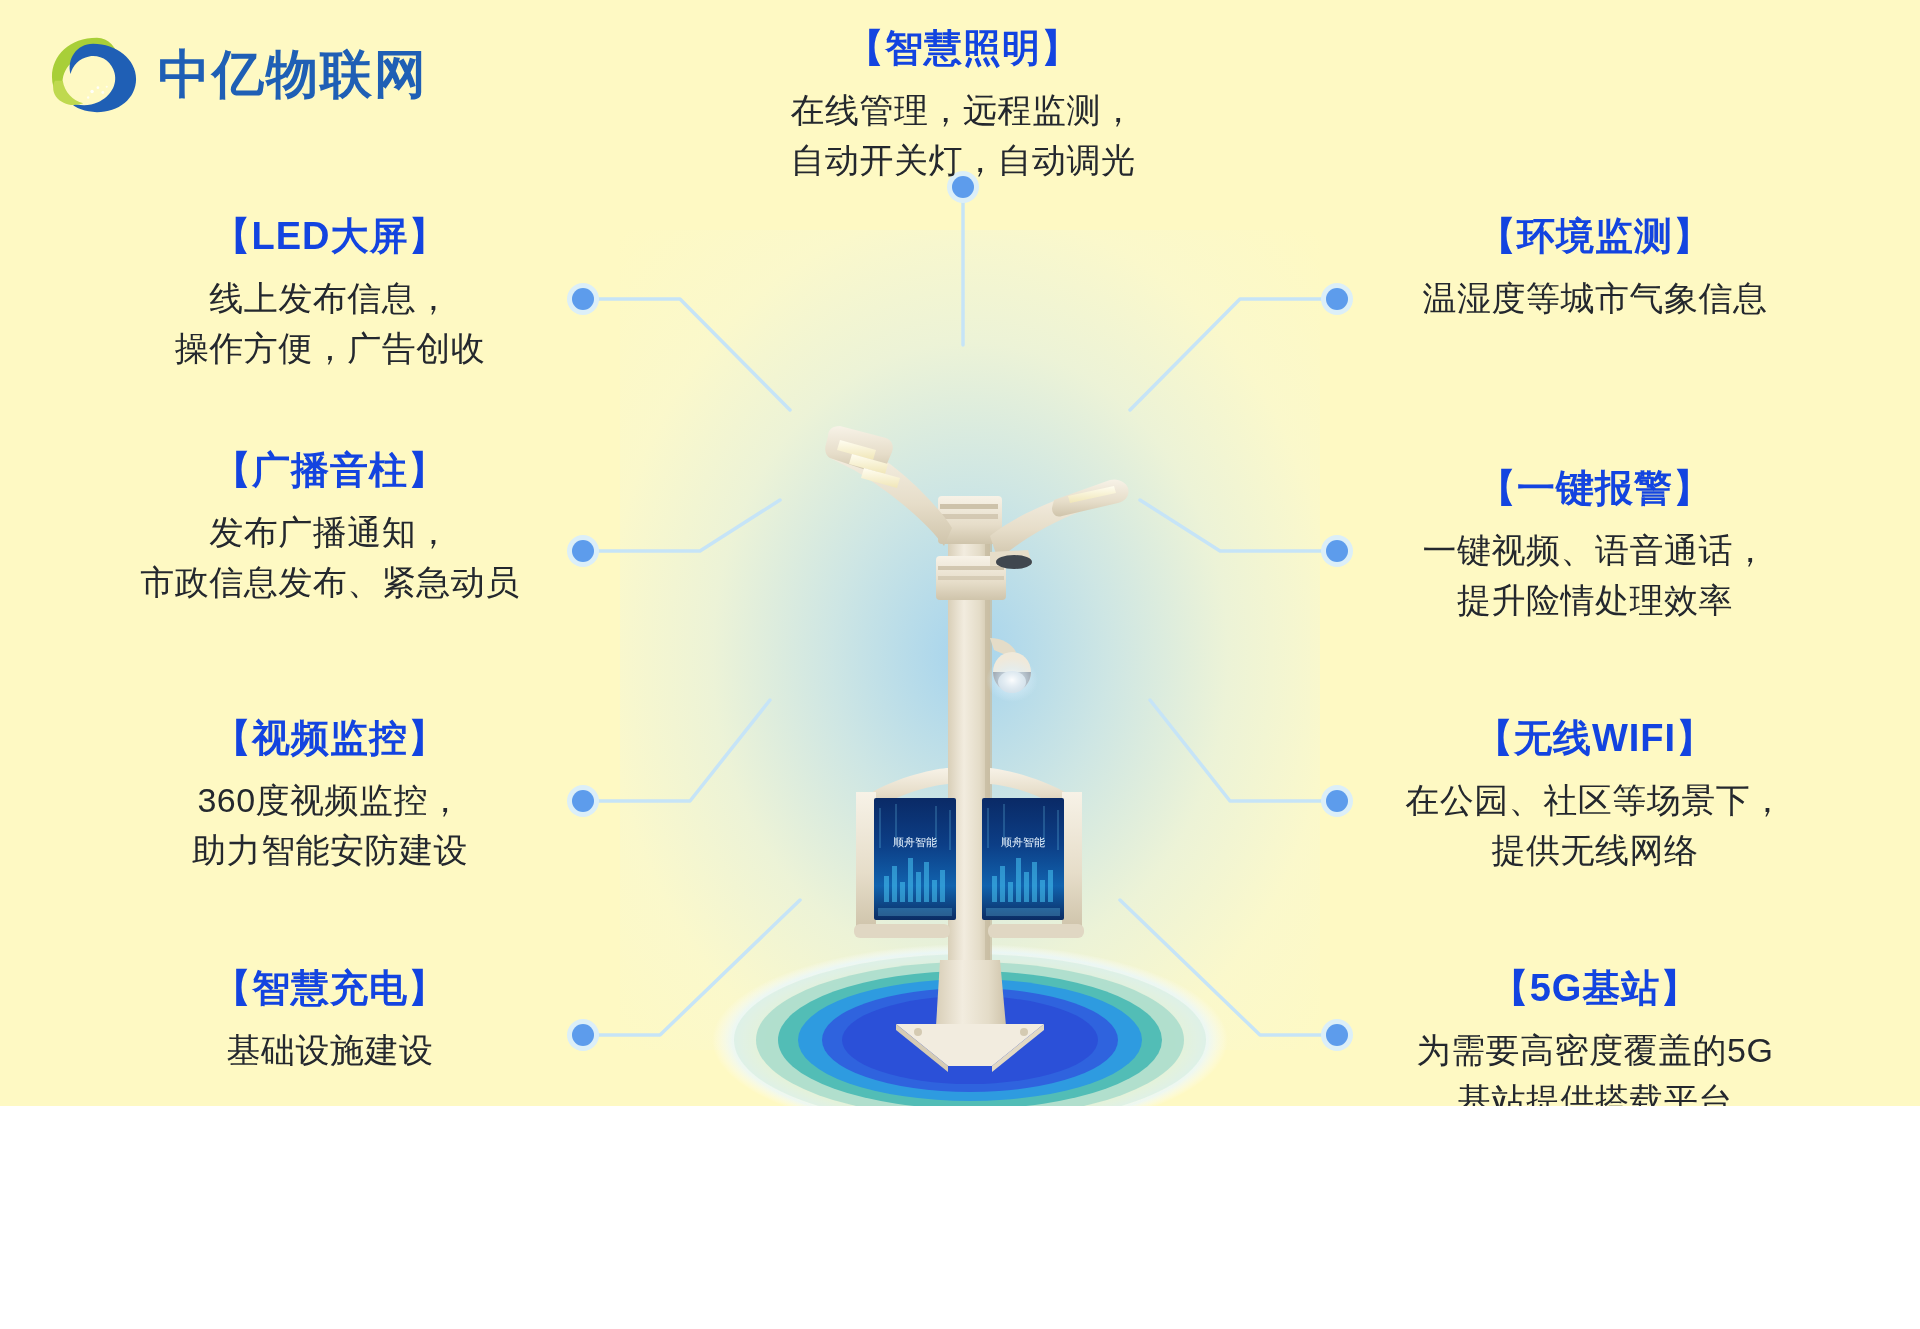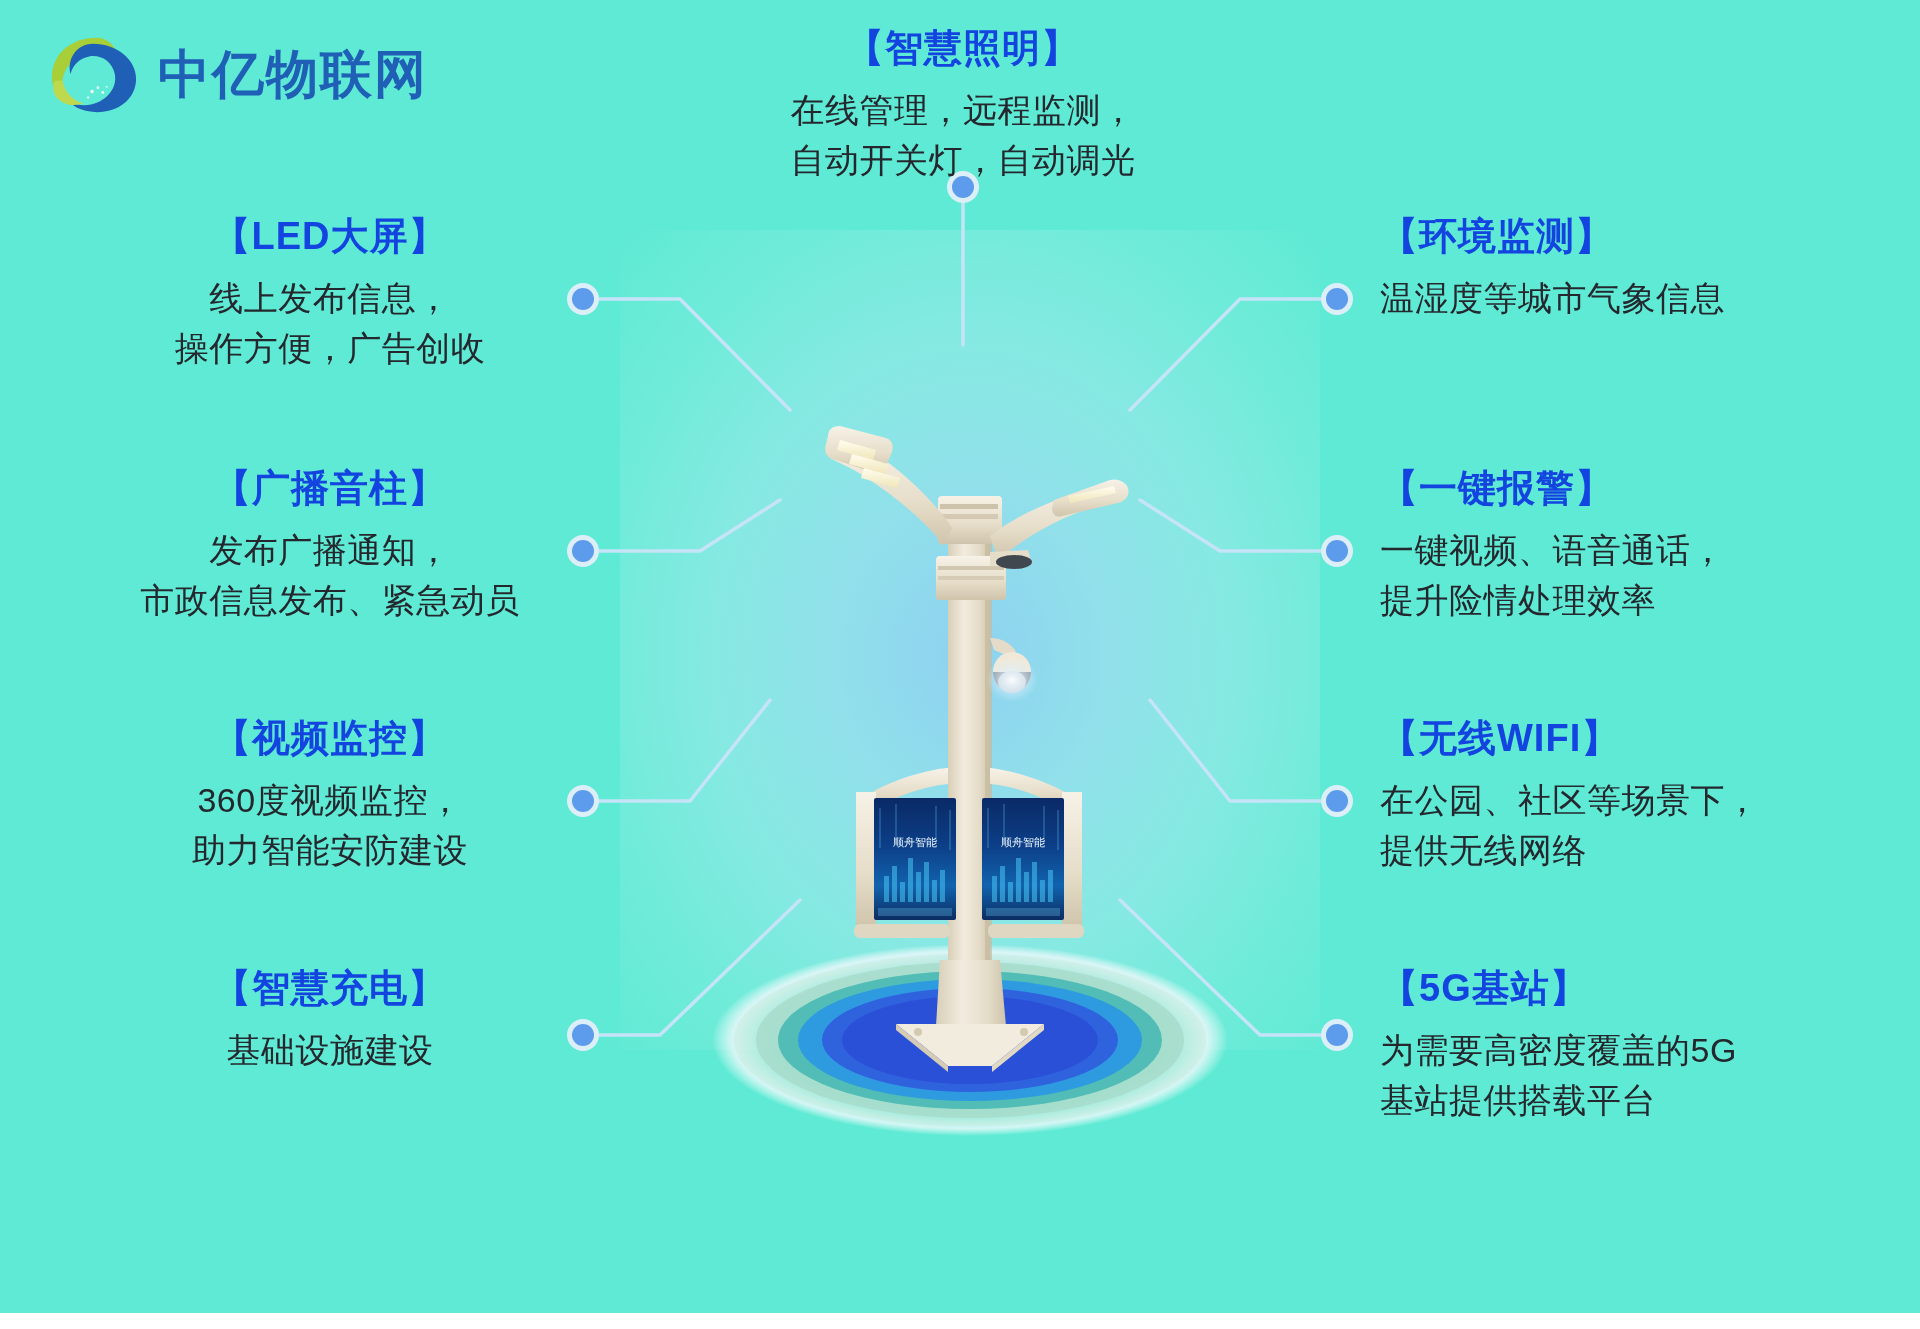--- a/index.html
+++ b/index.html
@@ -6,22 +6,22 @@
     margin: 0;
     padding: 0;
     background: #ffffff;
   }
   body {
     font-family: "Liberation Sans", "DejaVu Sans", sans-serif;
   }
   #stage {
     position: relative;
     width: 1920px;
-    height: 1313px;
-    background: #5eead4;
+    height: 1106px;
+    background: #fef9c3;
     overflow: hidden;
   }
 
   
   .logo-wrap {
     position: absolute;
     left: 46px;
     top: 30px;
     display: flex;
     align-items: center;
@@ -77,21 +77,21 @@
   }
   .dot-halo { fill: #DCEFF8; }
   .dot-core { fill: #5D9CEC; }
 
   
   .feature {
     position: absolute;
     width: 430px;
   }
   .feature.left  { text-align: center; }
-  .feature.right { }
+  .feature.right { text-align: center; }
   .feature.top   { text-align: center; width: 420px; }
   .f-title {
     color: #1344E0;
     font-size: 38px;
     font-weight: 700;
     letter-spacing: 1px;
     line-height: 1.25;
     margin-bottom: 12px;
     white-space: nowrap;
   }
@@ -324,21 +324,21 @@
   </div>
 
   <div class="feature left" style="left:115px; top:213px;">
     <div class="f-title">【LED大屏】</div>
     <div class="f-desc">
       <div>线上发布信息，</div>
       <div>操作方便，广告创收</div>
     </div>
   </div>
 
-  <div class="feature left" style="left:115px; top:465px;">
+  <div class="feature left" style="left:115px; top:447px;">
     <div class="f-title">【广播音柱】</div>
     <div class="f-desc">
       <div>发布广播通知，</div>
       <div>市政信息发布、紧急动员</div>
     </div>
   </div>
 
   <div class="feature left" style="left:115px; top:715px;">
     <div class="f-title">【视频监控】</div>
     <div class="f-desc">

